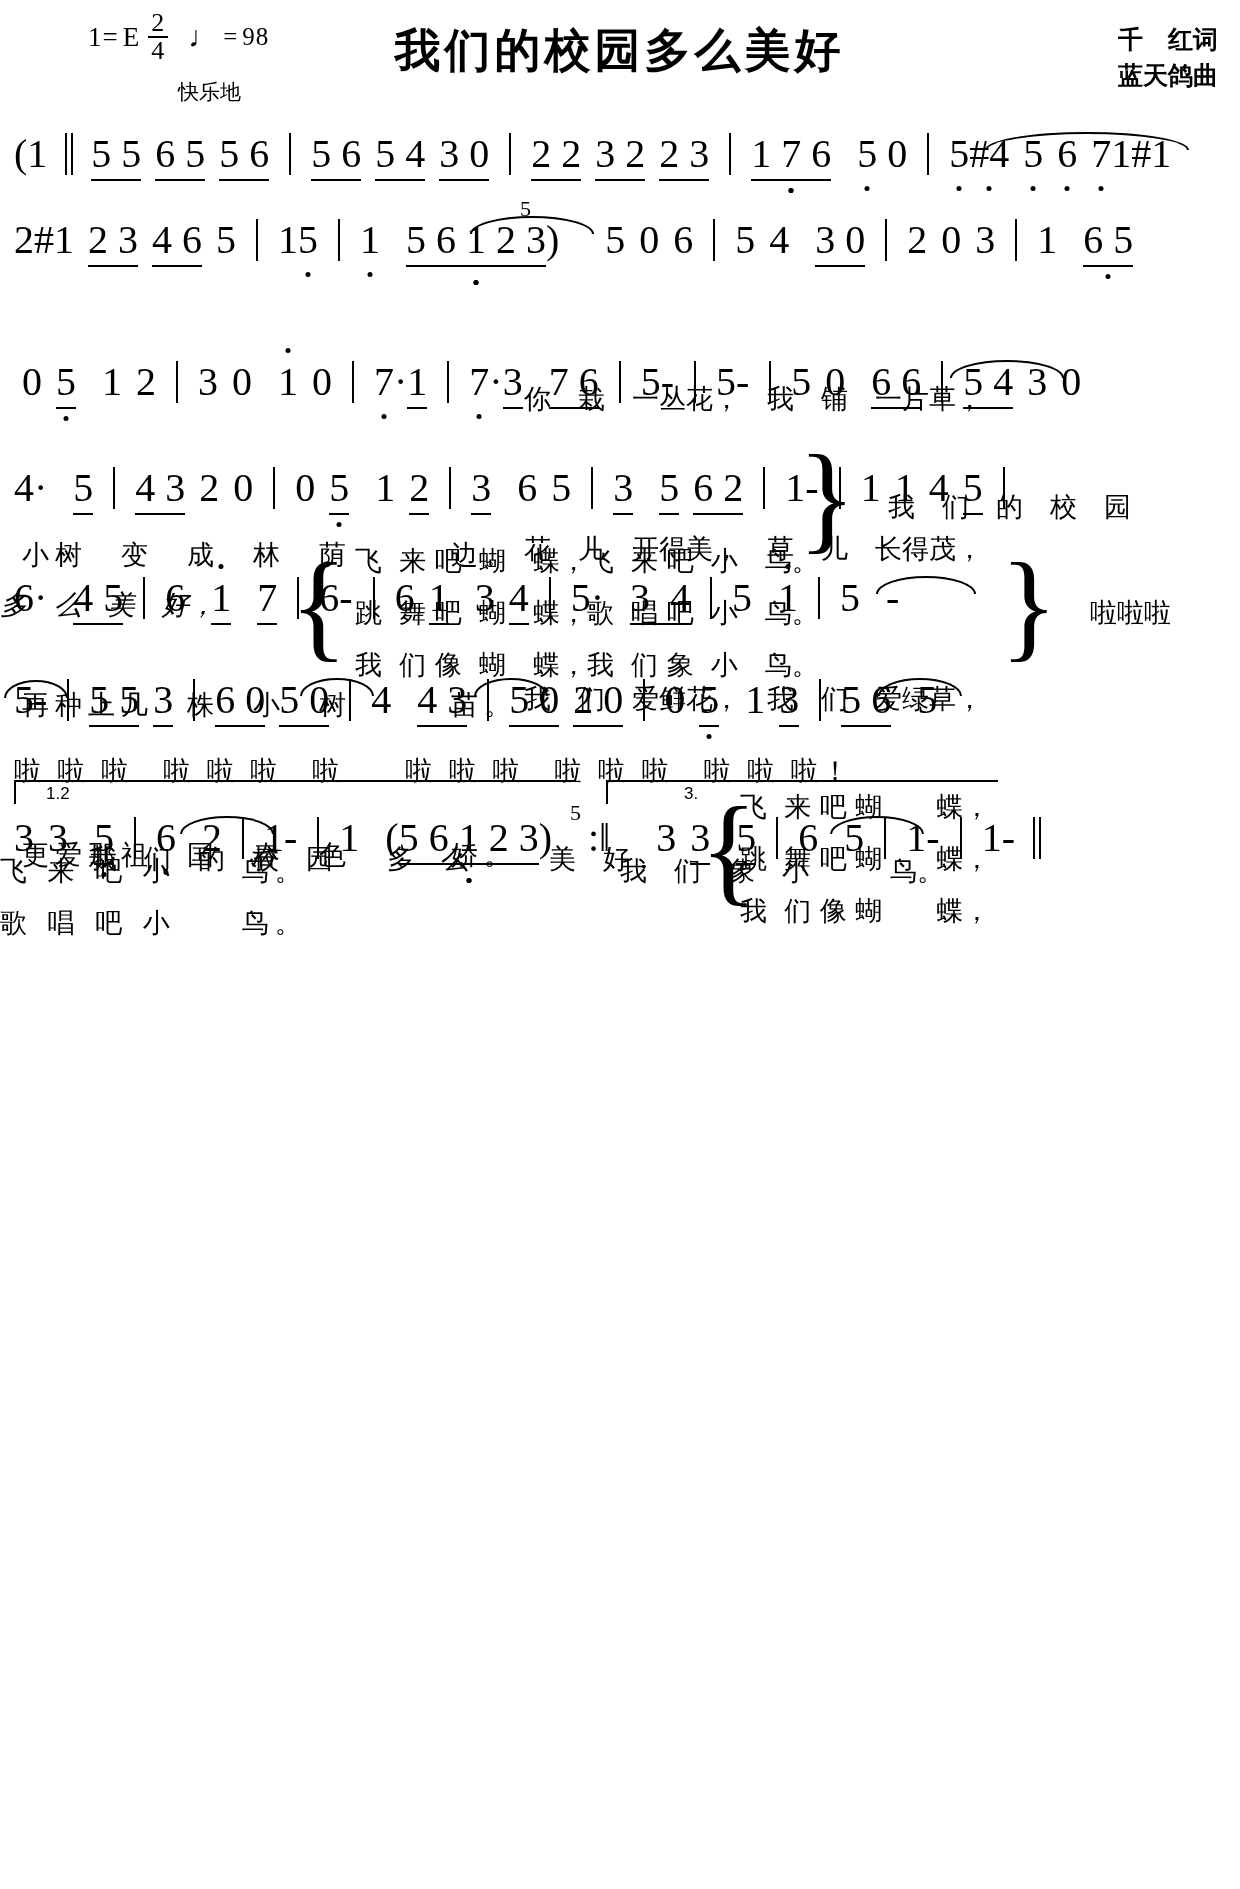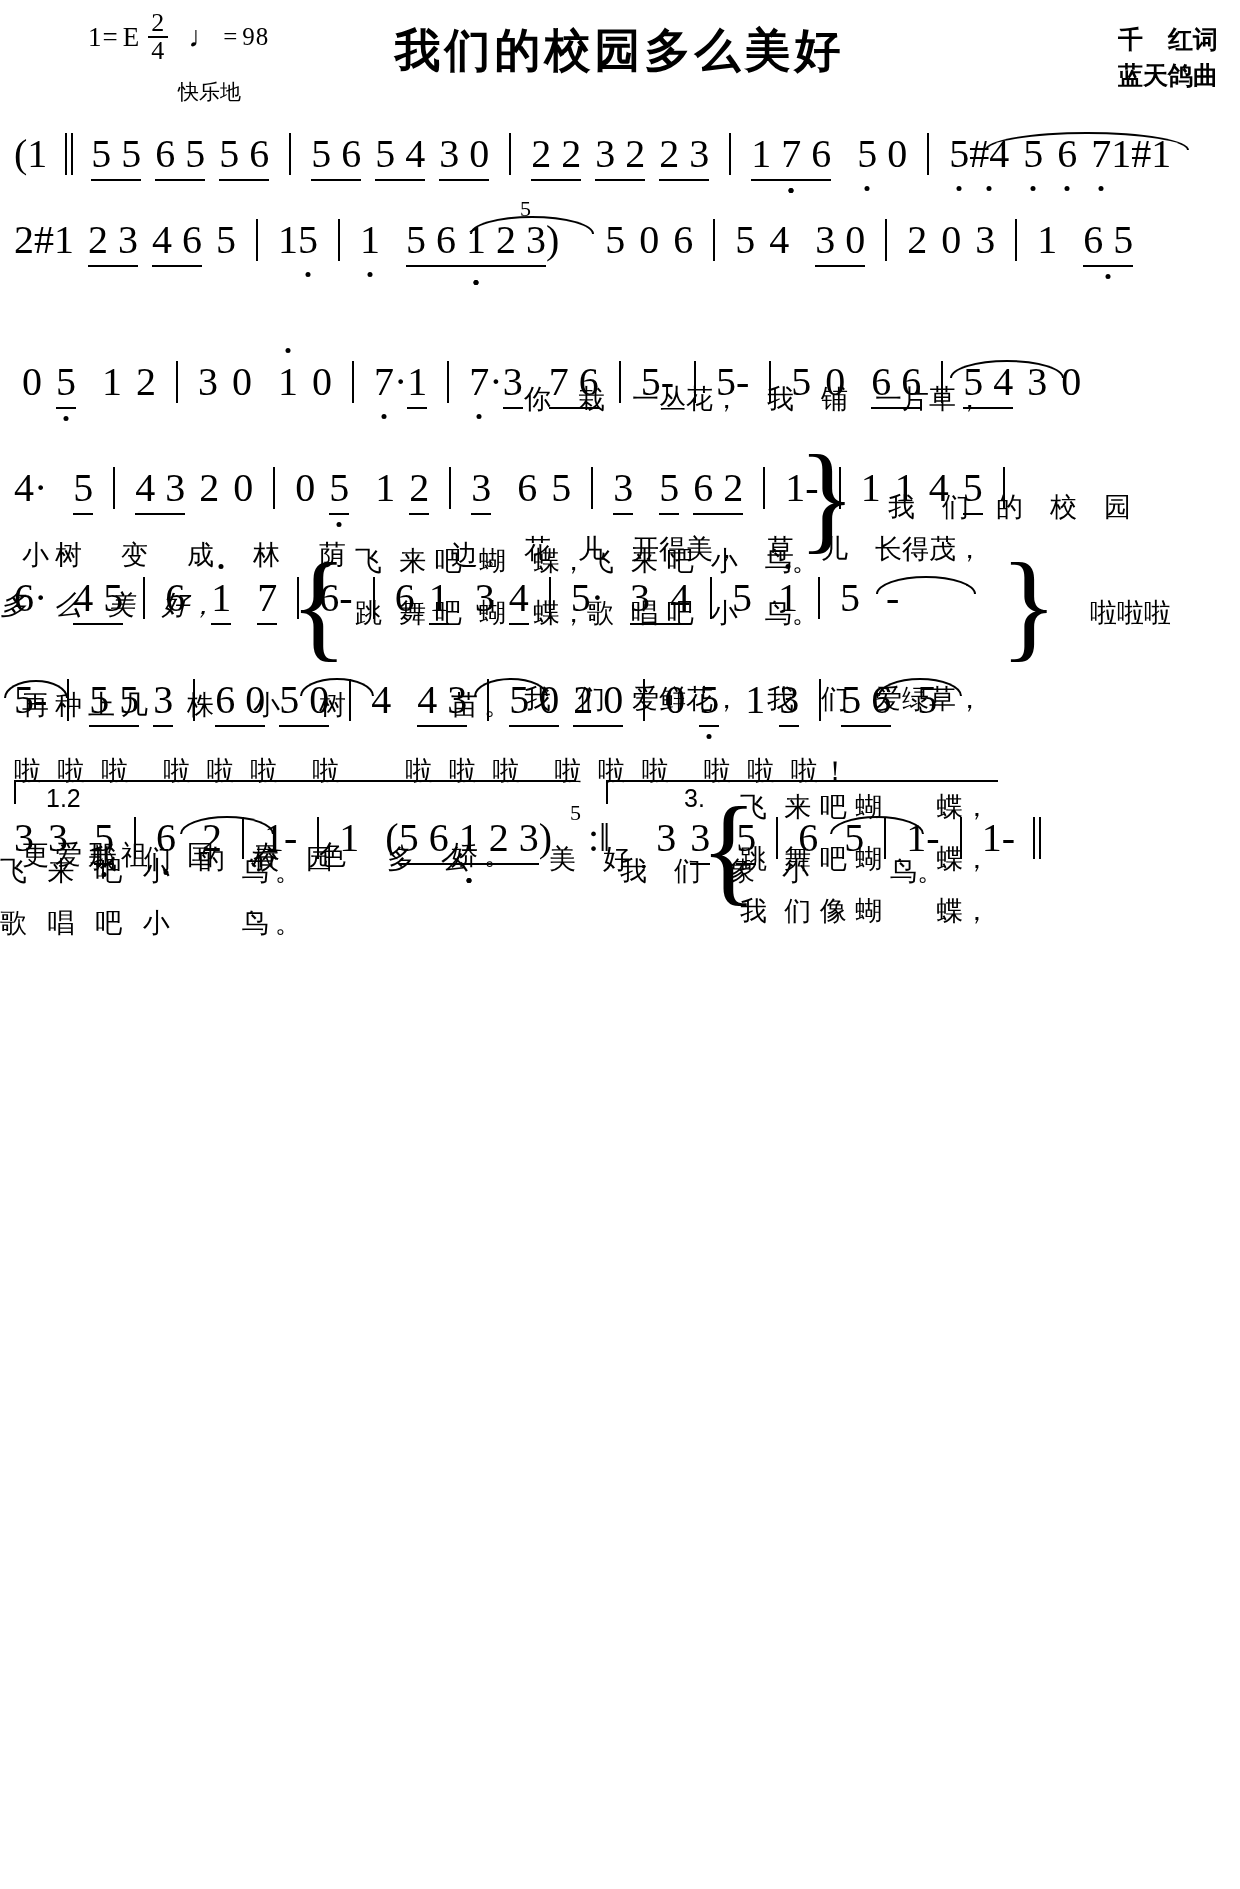--- a/index.html
+++ b/index.html
@@ -101,21 +101,21 @@
     position:absolute;
     font-family:"Liberation Serif", serif;
     font-size:84px;
     line-height:1;
   }
   .ending{
     position:absolute;
     border-left:2px solid #000;border-top:2px solid #000;
     height:22px;
   }
-  .endlabel{position:absolute;font-size:25px;font-family:"Liberation Sans",sans-serif;}
+  .endlabel{position:absolute;font-size:17px;font-family:"Liberation Sans",sans-serif;}
 </style>
 </head>
 <body>
 
 <div class="sheet">
 
   <div class="header">
     <div class="keysig">
       <span>1=</span>
       <span>E</span>
@@ -222,20 +222,21 @@
       <span class="n">1</span><span class="n">-</span>
       <span class="bar"></span>
       <span class="n">1</span><span class="sp"></span><span class="n">1</span><span class="sp"></span><span class="n">4</span><span class="sp"></span><span class="n u1">5</span>
       <span class="bar"></span>
     </div>
     <div class="lyrics" style="position:relative;height:170px;">
       <span class="lyr-abs" style="left:0;top:44px;font-style:italic;">多　么　美　好，</span>
       <span class="brace" style="left:290px;top:10px;font-size:120px;">{</span>
       <span class="lyr-abs" style="left:355px;top:0px;">飞  来 吧  蝴　蝶，飞  来 吧  小　鸟。</span>
       <span class="lyr-abs" style="left:355px;top:52px;">跳  舞 吧  蝴　蝶，歌  唱 吧  小　鸟。</span>
+      <span class="lyr-abs" style="left:355px;top:104px;">我  们 像  蝴　蝶，我  们 象  小　鸟。</span>
       <span class="brace" style="left:1000px;top:10px;font-size:120px;">}</span>
       <span class="lyr-abs" style="left:1090px;top:52px;">啦啦啦</span>
     </div>
   </div>
 
   <div class="row" style="height:80px;margin-top:30px;">
     <div class="notes">
       <span class="n">6</span><span class="n">·</span><span class="spb"></span><span class="n u1">4 5</span>
       <span class="bar"></span>
       <span class="n">6</span><span class="spb"></span><span class="n u1 dotabove">1</span><span class="spb"></span><span class="n u1">7</span>

